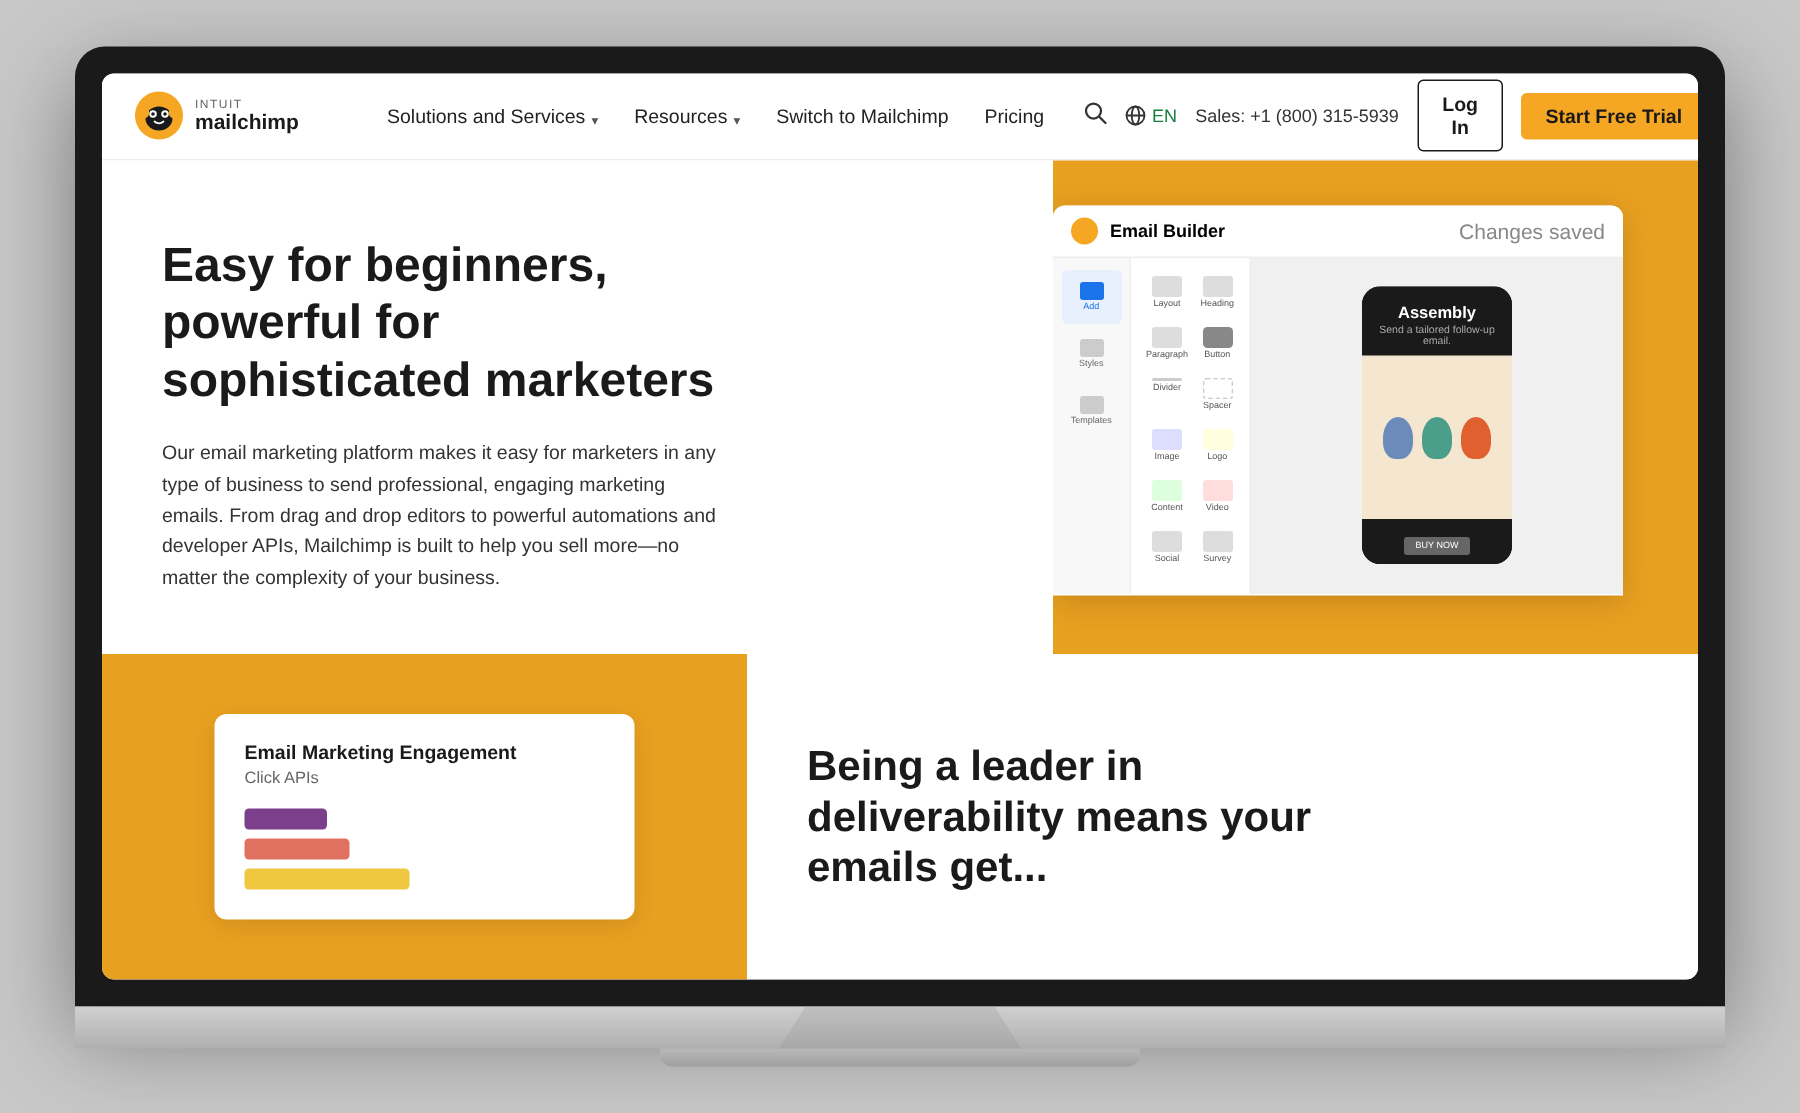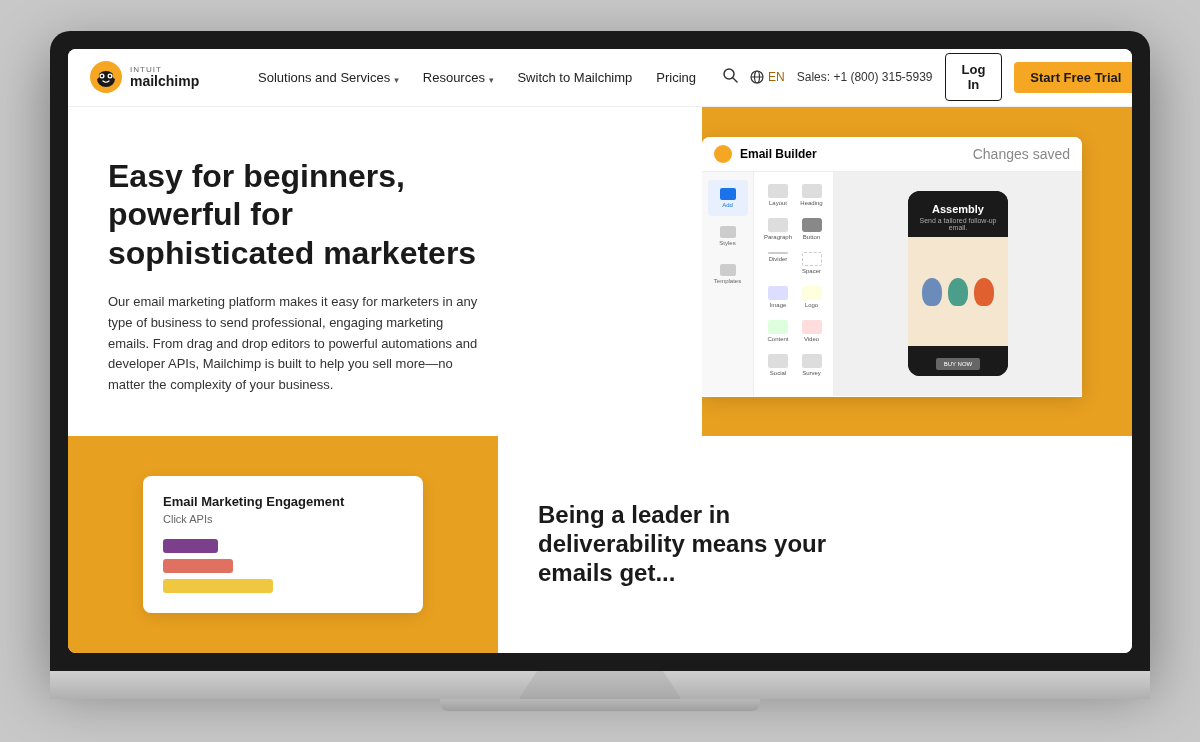--- a/index.html
+++ b/index.html
@@ -131,21 +131,21 @@
       cursor: pointer;
       font-size: 16px;
       color: #333;
     }
 
     .lang-selector {
       display: flex;
       align-items: center;
       gap: 4px;
       font-size: 12px;
-      color: #a16207;
+      color: #15803d;
       cursor: pointer;
     }
 
     .sales-phone {
       font-size: 12px;
       color: #333;
       white-space: nowrap;
     }
 
     .btn-login {
@@ -466,21 +466,21 @@
     .lower-right {
       flex: 1;
       padding: 40px 40px;
       background: #fff;
       display: flex;
       flex-direction: column;
       justify-content: center;
     }
 
     .lower-title {
-      font-size: 24px;
+      font-size: 28px;
       font-weight: 800;
       color: #1a1a1a;
       line-height: 1.2;
       max-width: 380px;
     }
   </style>
 </head>
 <body>
 
 <div class="monitor-wrapper">

